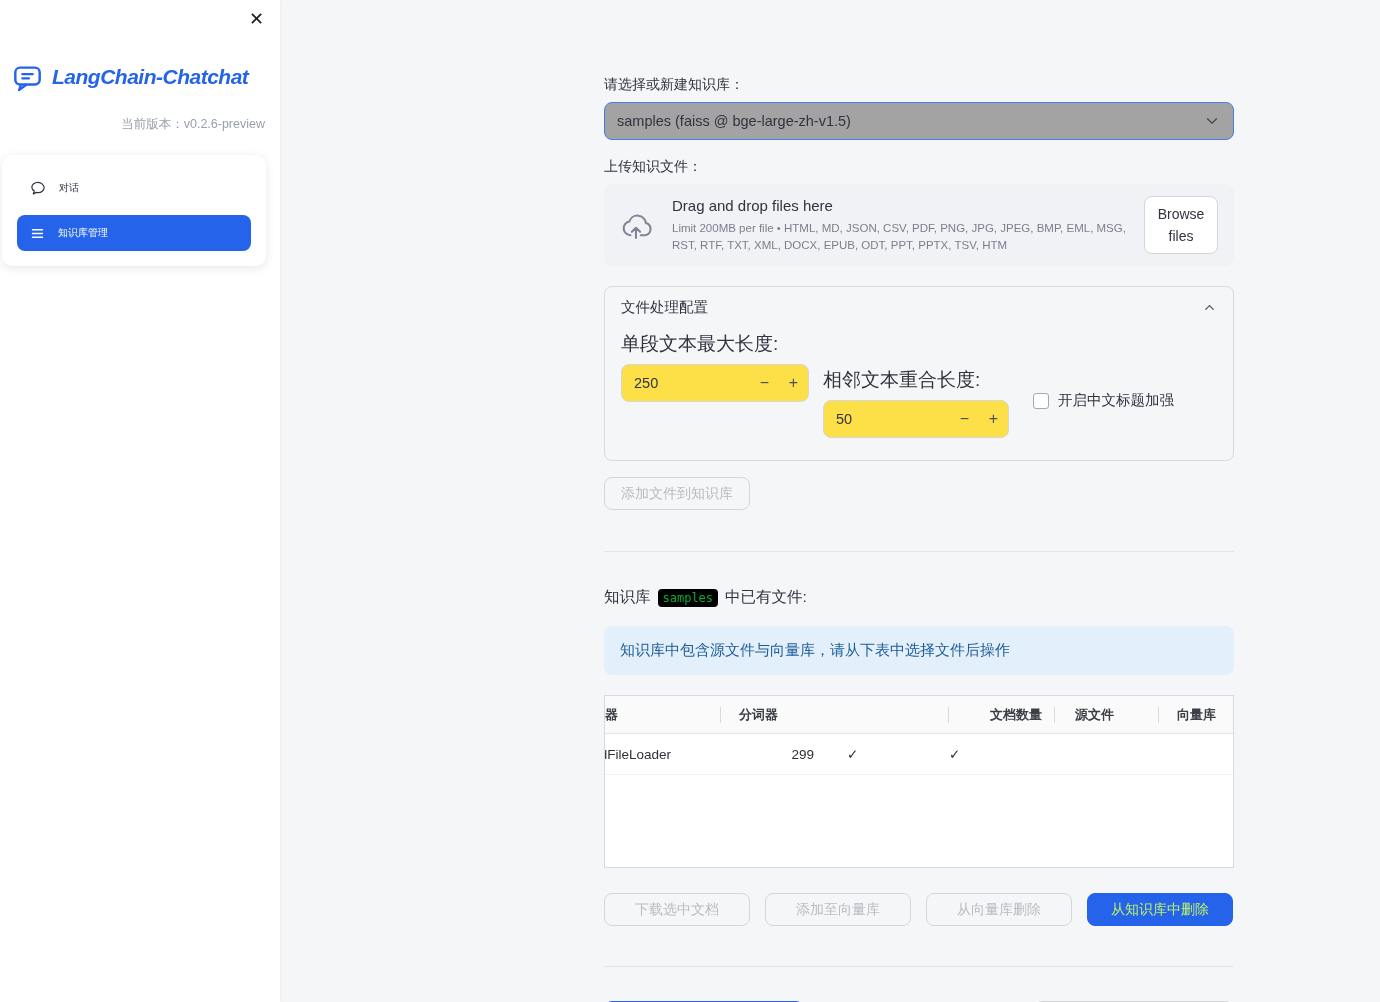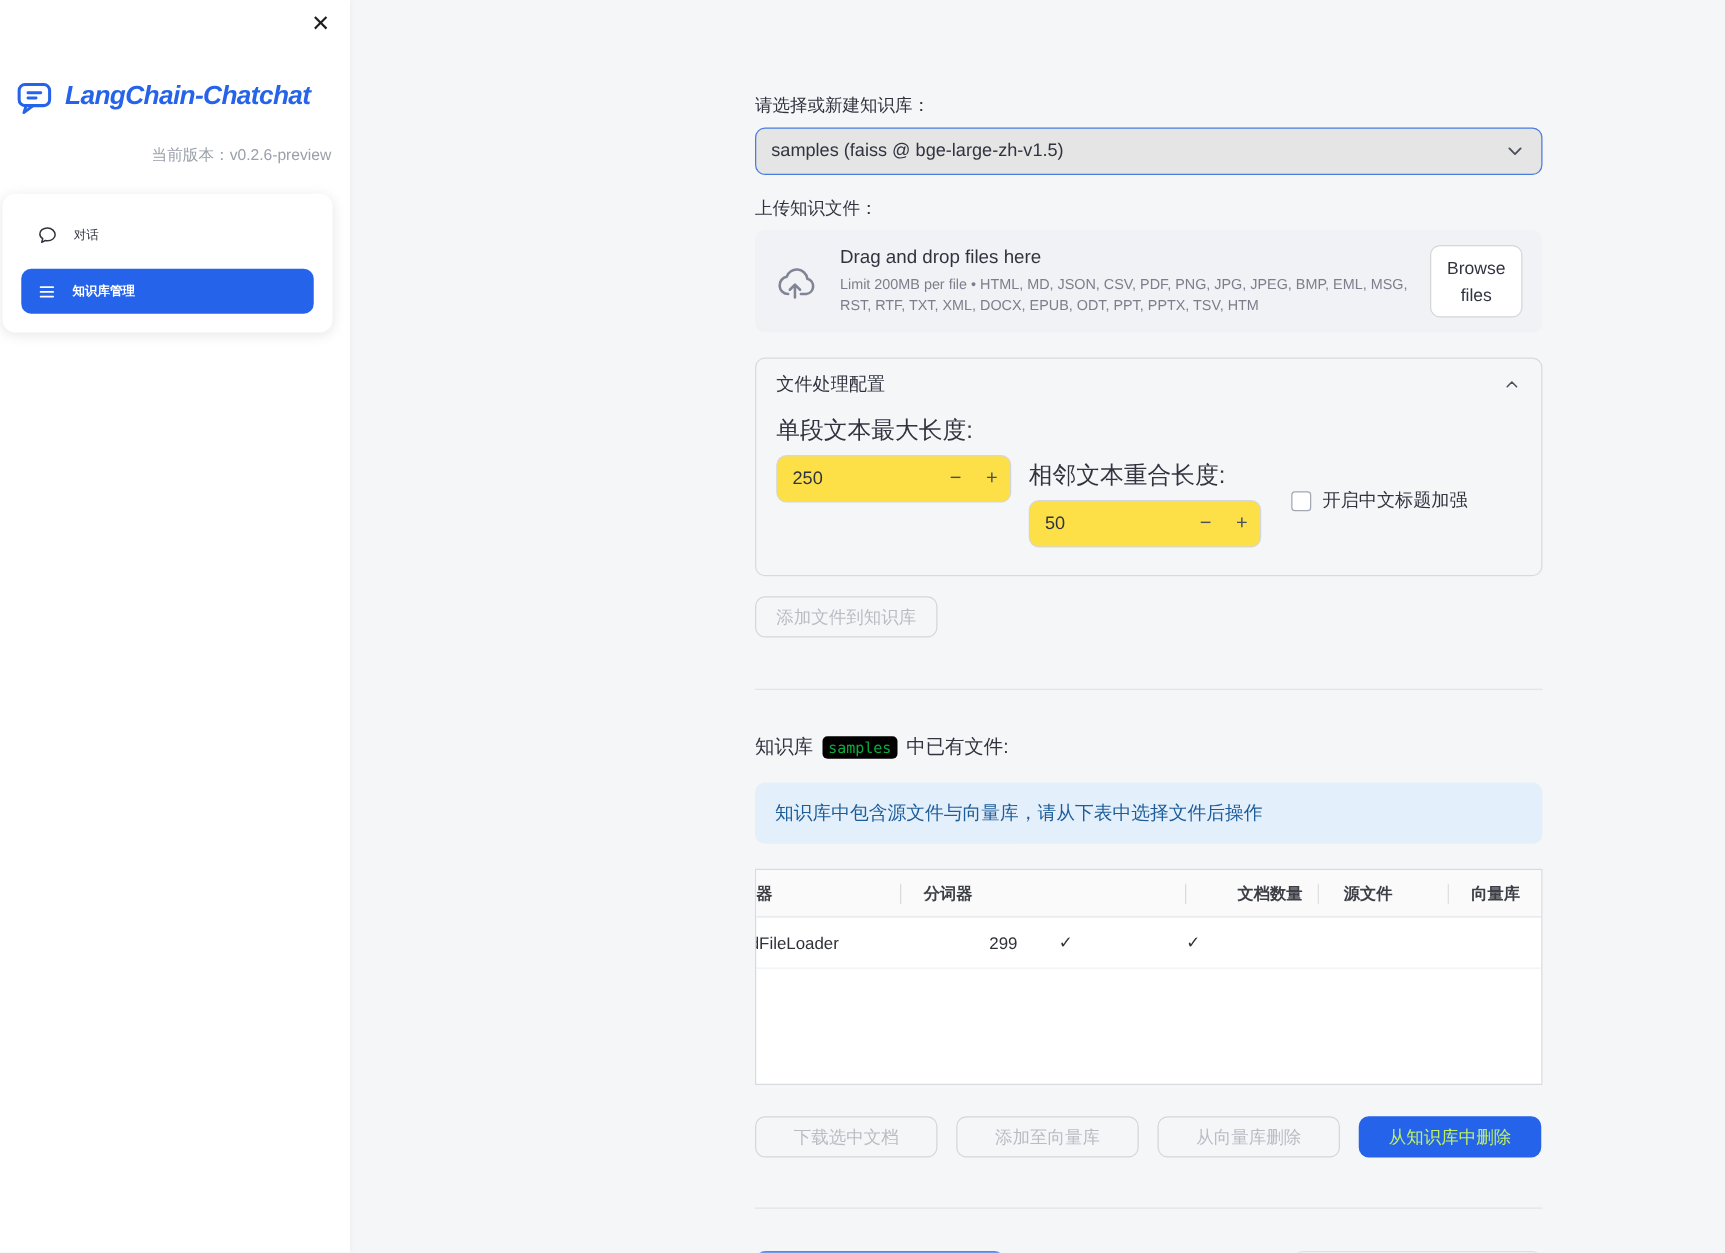--- a/index.html
+++ b/index.html
@@ -20,30 +20,30 @@
   
   .sidebar{ width:280px; min-width:280px; height:100%; background:#ffffff; position:relative; box-shadow:1px 0 3px rgba(0,0,0,.04); }
   .close-btn{ position:absolute; top:6px; right:12px; background:none; border:none; font-size:18px; color:#1c1c1c; cursor:pointer; line-height:1; padding:4px; }
   .logo-row{ display:flex; align-items:center; gap:9px; margin:62px 10px 0 12px; color:var(--accent); }
   .logo-row svg{ flex:none; }
   .logo-text{ font-size:21px; font-weight:700; font-style:italic; letter-spacing:-.5px; white-space:nowrap; }
   .version{ margin:24px 15px 0 0; text-align:right; font-size:12.5px; color:#9aa0aa; }
   .menu-card{ margin:22px 14px 0 2px; background:#fff; border-radius:10px; padding:15px 15px; box-shadow:0 2px 10px rgba(0,0,0,.10); }
   .menu-item{ height:36px; display:flex; align-items:center; gap:13px; padding:0 13px; border-radius:8px; font-size:10px; color:var(--text); cursor:pointer; }
   .menu-item + .menu-item{ margin-top:9px; }
-  .menu-item.selected{ background:var(--accent); color:#fff; font-weight:700; }
+  .menu-item.selected{ background:var(--accent); color:#fff; font-weight:400; }
   .mi-icon{ display:flex; align-items:center; }
 
   
   .main{ flex:1; height:100%; overflow:hidden; }
   .col{ width:630px; margin-left:324px; padding-top:76px; }
 
   .w-label{ font-size:14px; margin-bottom:8px; }
 
-  .selectbox{ height:38px; background:#e5e5e5; border:1px solid #4a7be0; border-radius:8px; display:flex; align-items:center; padding:0 12px; font-size:14.5px; cursor:pointer; margin-bottom:18px; }
+  .selectbox{ height:38px; background:#a3a3a3; border:1px solid #4a7be0; border-radius:8px; display:flex; align-items:center; padding:0 12px; font-size:14.5px; cursor:pointer; margin-bottom:18px; }
   .selectbox .chev{ margin-left:auto; color:#4a4f5a; display:flex; }
 
   .uploader{ height:82px; background:#f0f2f6; border-radius:8px; display:flex; align-items:center; padding:0 16px; margin-bottom:20px; }
   .up-icon{ color:#808495; display:flex; }
   .up-text{ margin-left:16px; flex:1; }
   .up-title{ font-size:15px; margin-bottom:6px; }
   .up-hint{ font-size:11.5px; color:#7c7f8b; line-height:1.45; max-width:478px; }
   .browse-btn{ width:74px; min-height:56px; background:#fff; border:1px solid var(--border); border-radius:8px; font-size:14px; color:var(--text); padding:6px 8px; cursor:pointer; line-height:1.6; font-family:inherit; }
 
   .expander{ border:1px solid #d9dade; border-radius:8px; margin-bottom:16px; }

